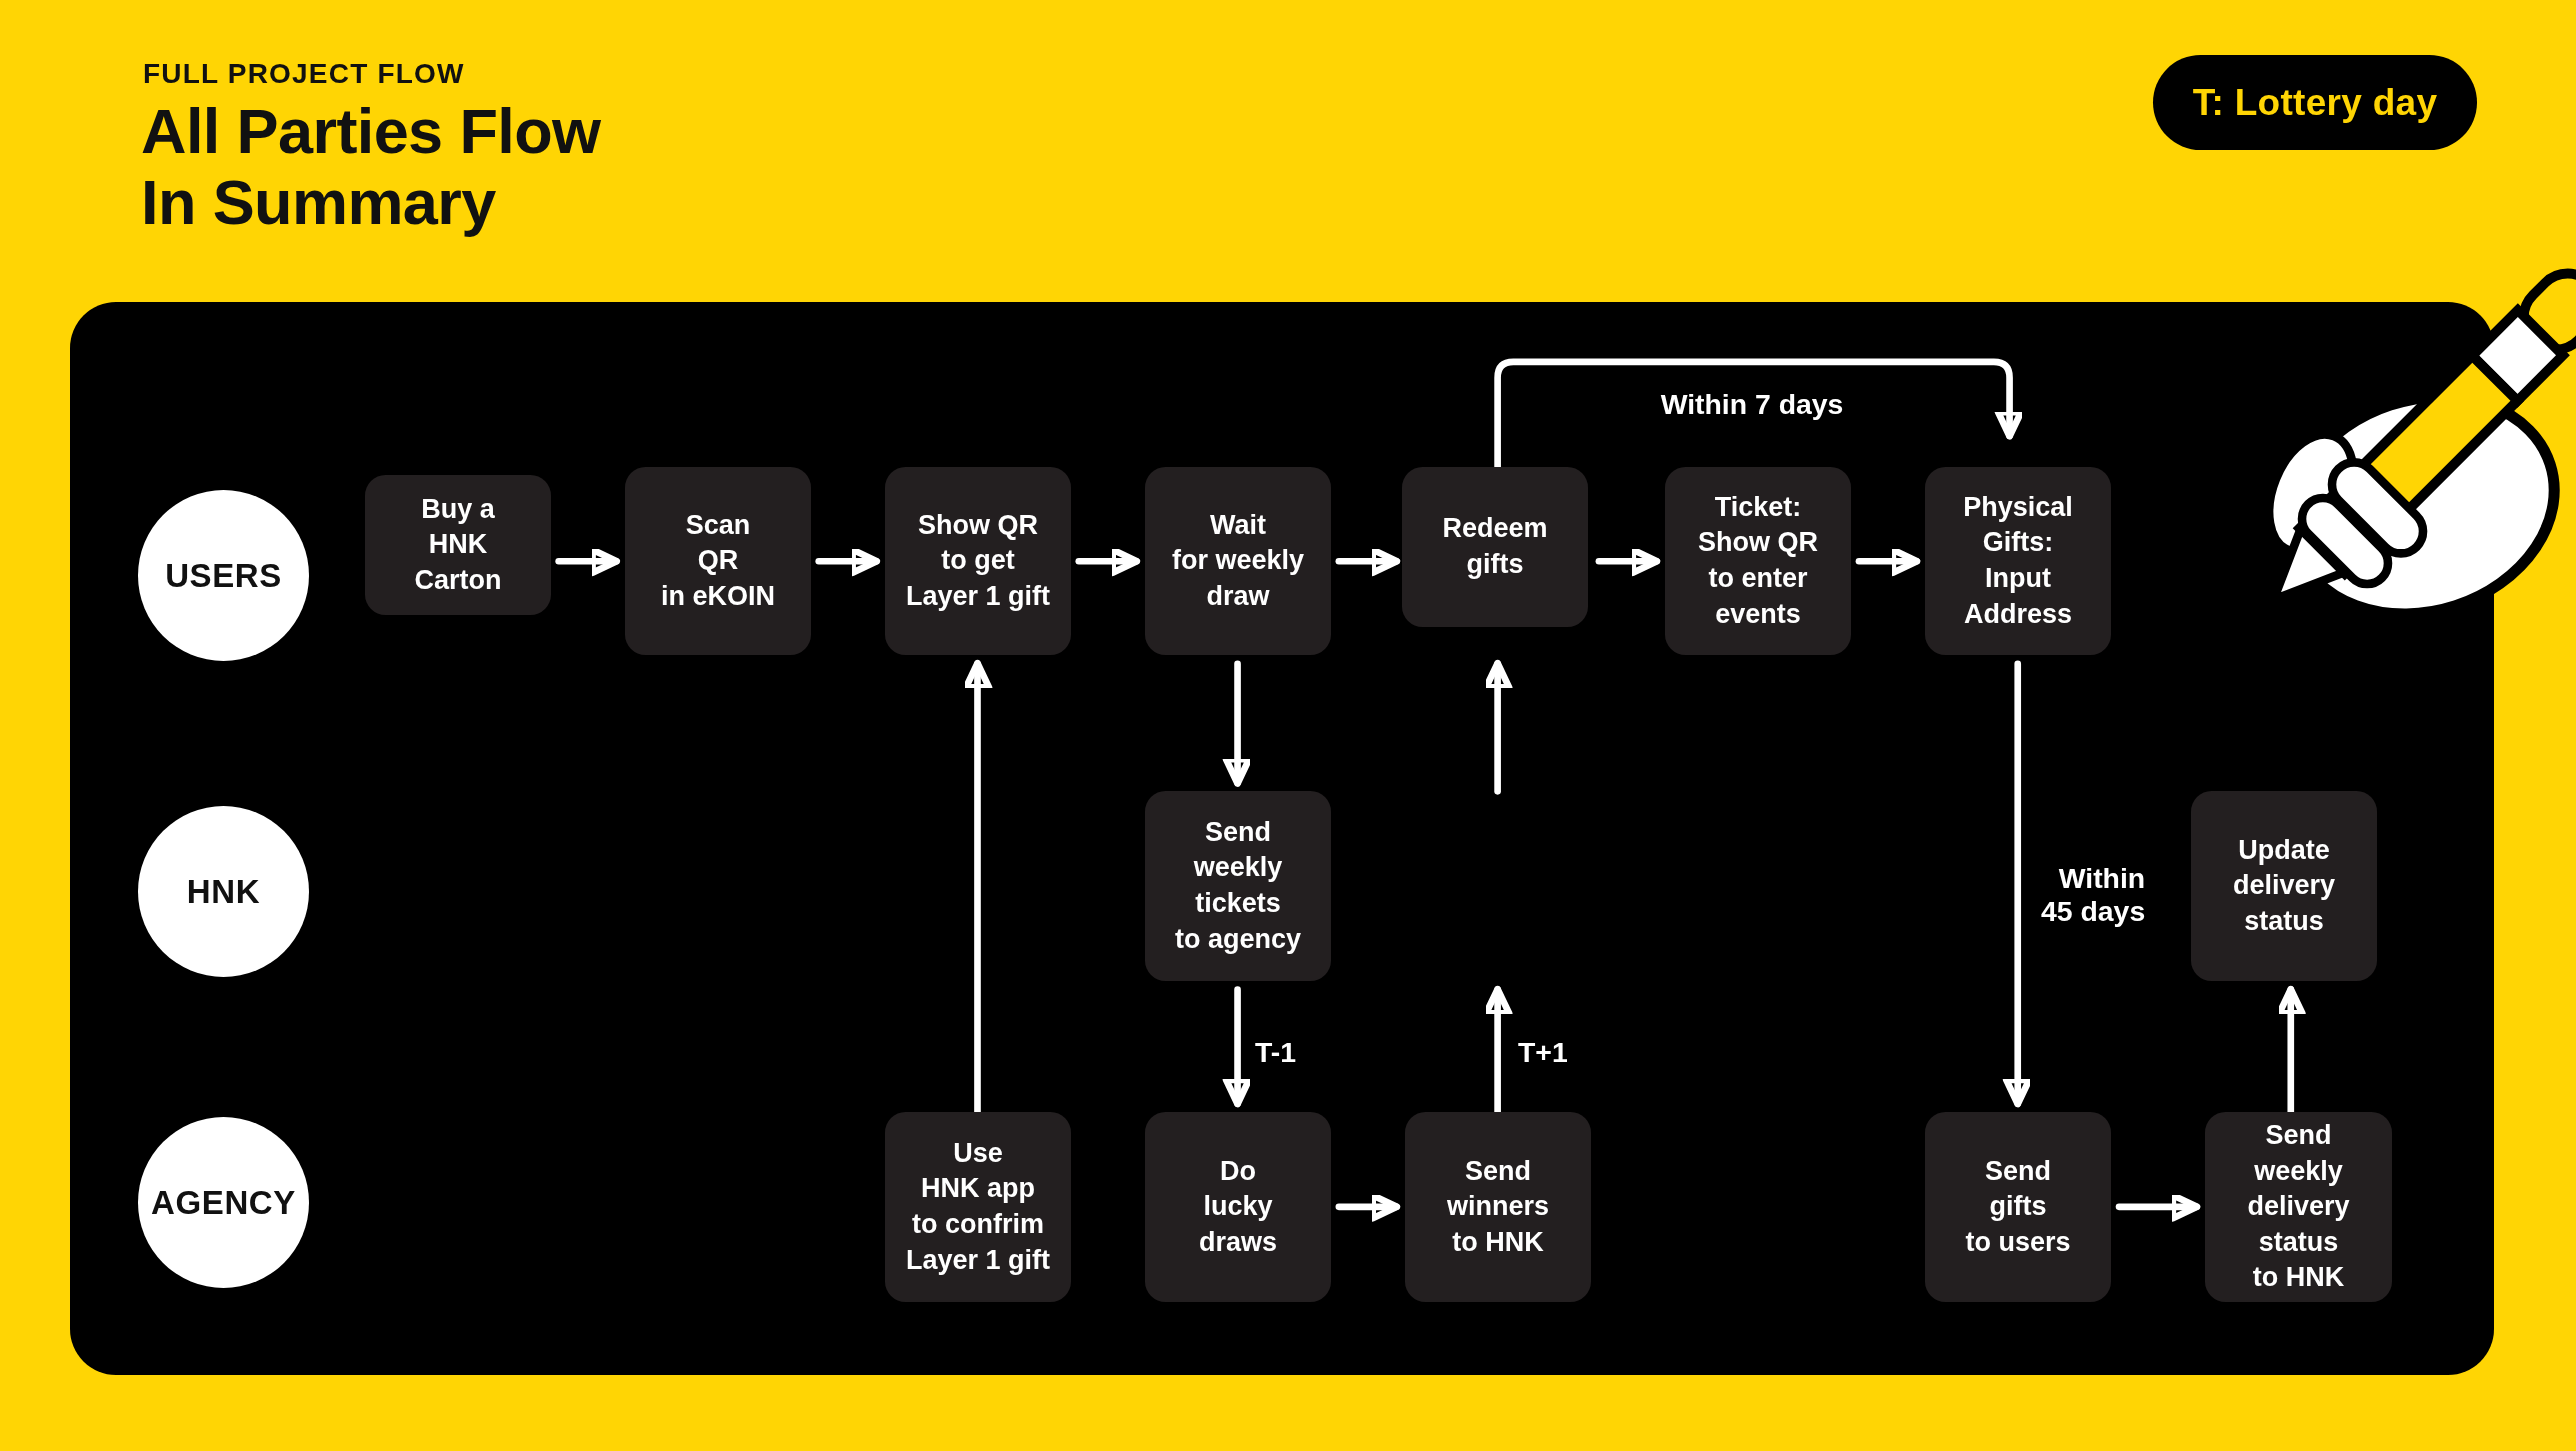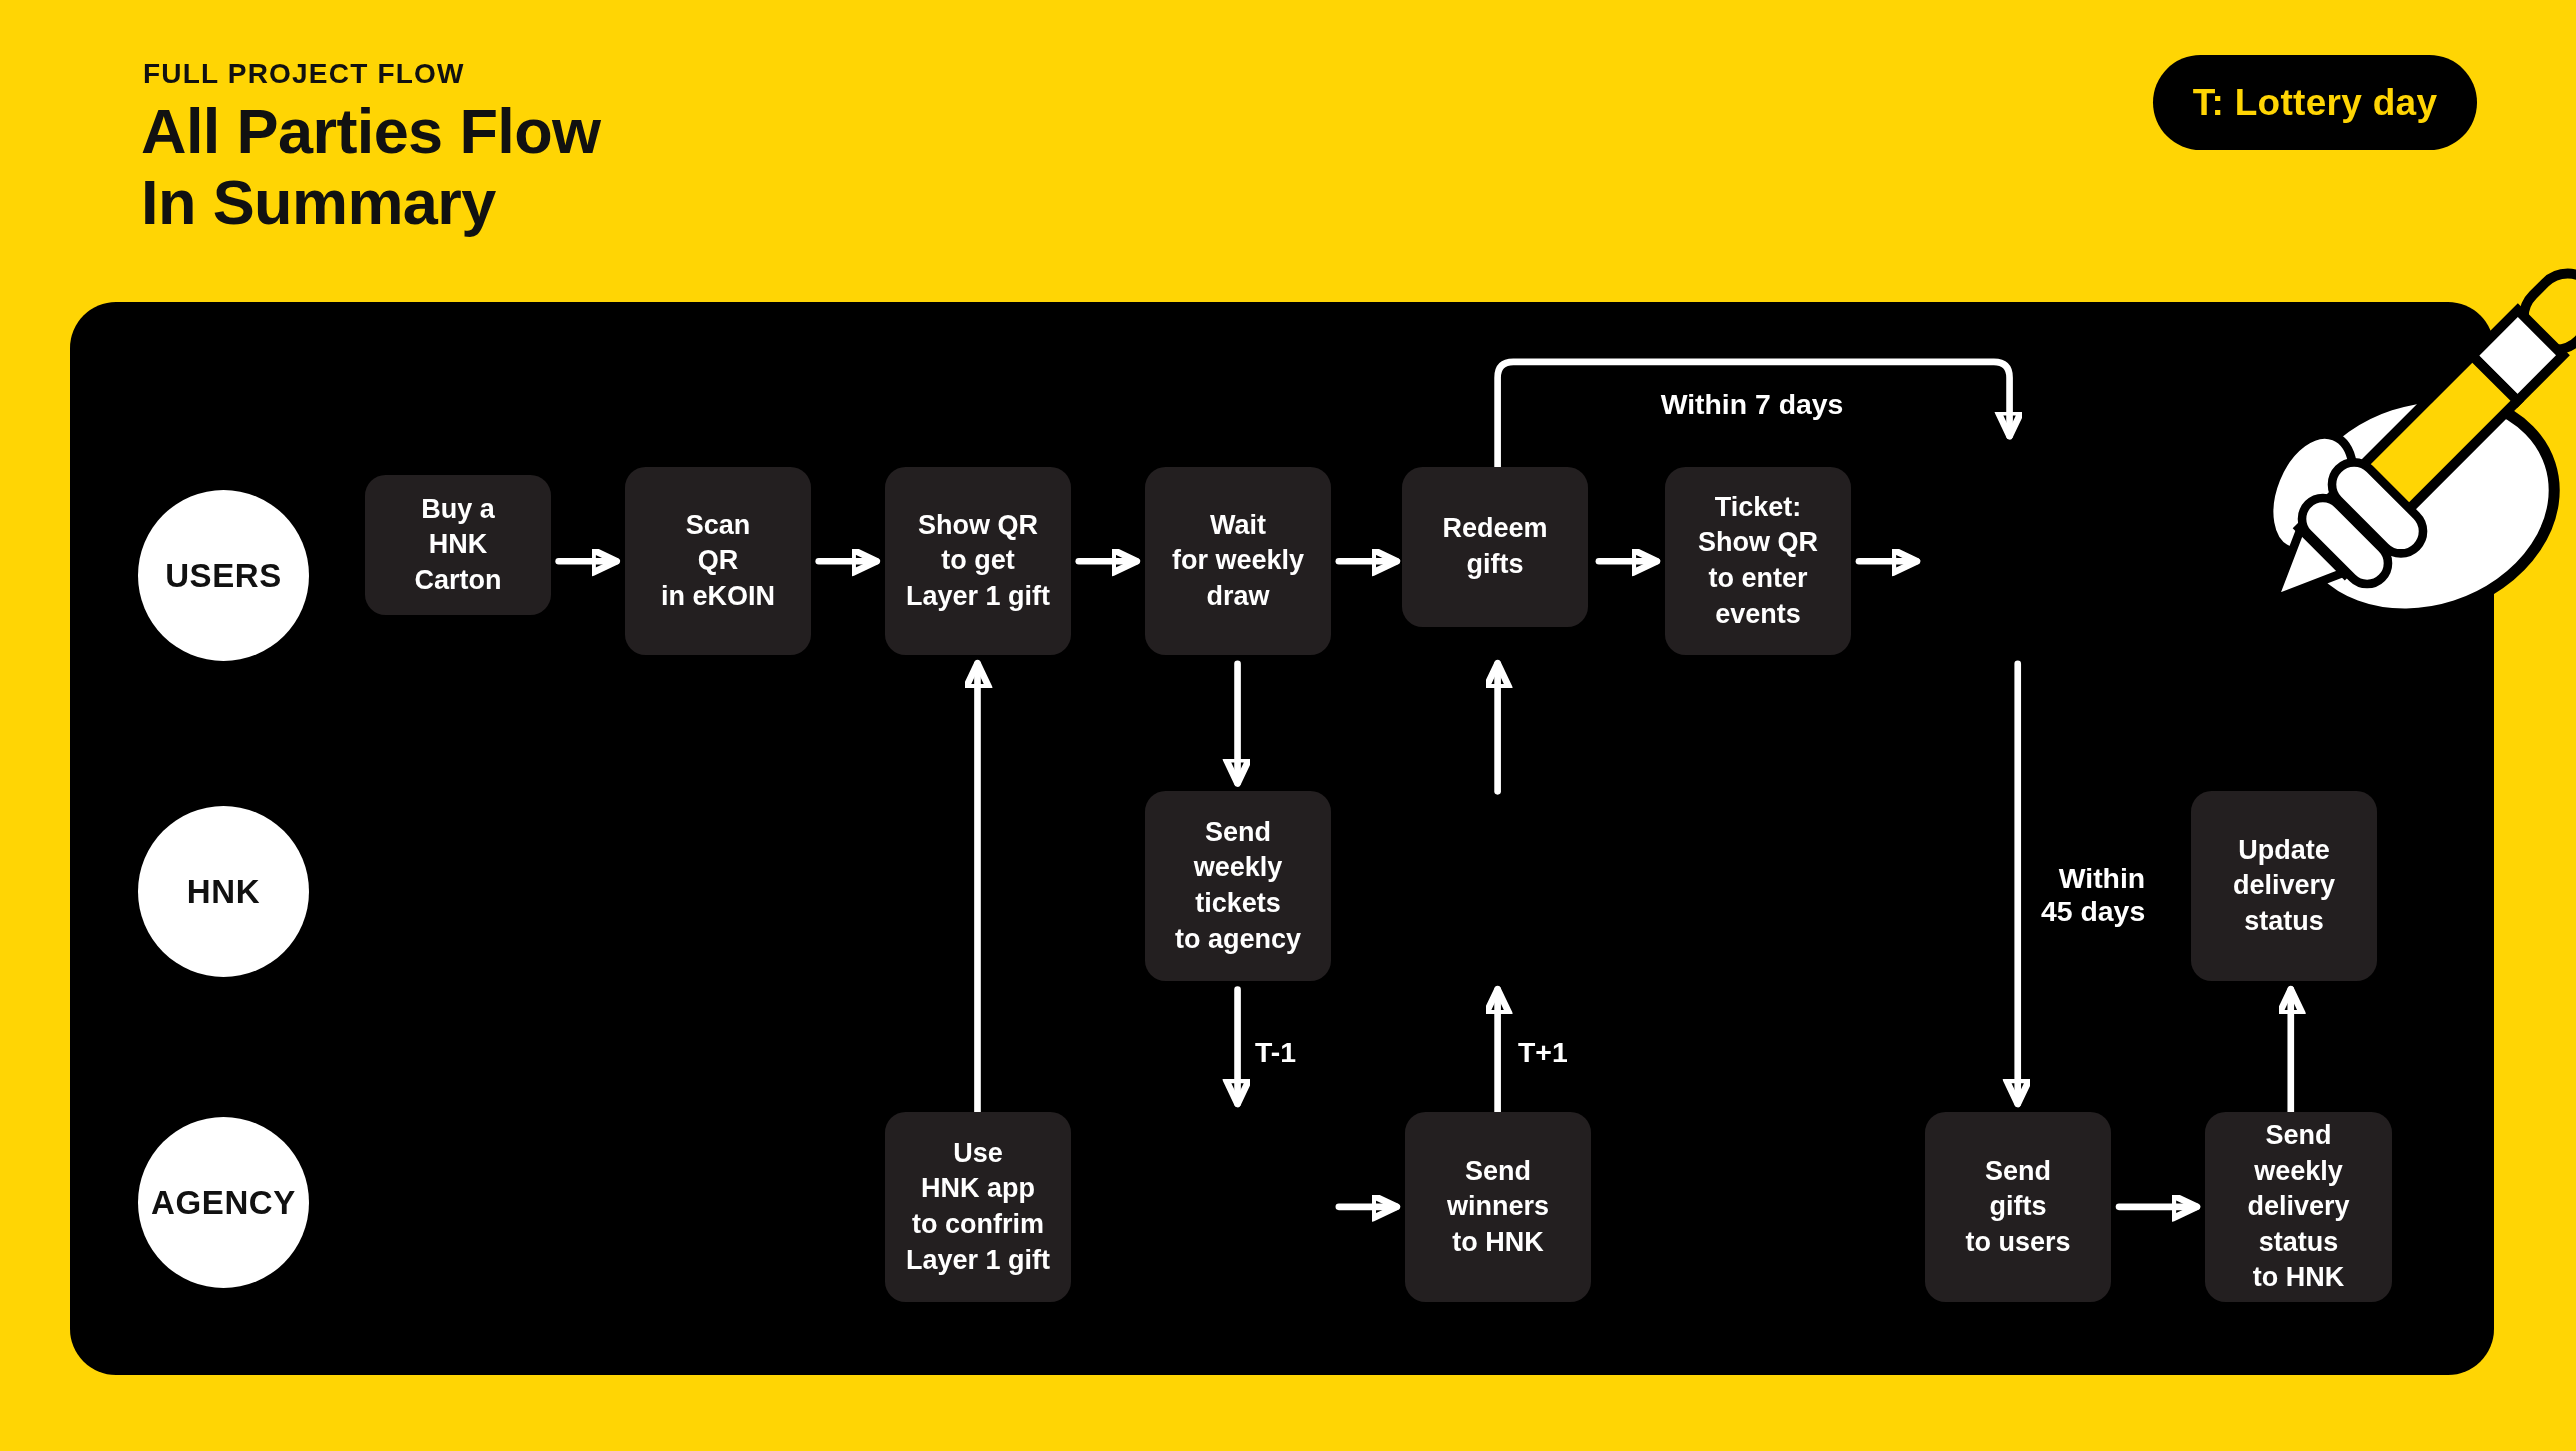--- a/index.html
+++ b/index.html
@@ -132,33 +132,40 @@
 Layer 1 gift</div>
     <div class="node" style="left:1075px;top:165px;height:188px">Wait
 for weekly
 draw</div>
     <div class="node" style="left:1332px;top:165px;height:160px">Redeem
 gifts</div>
     <div class="node" style="left:1595px;top:165px;height:188px">Ticket:
 Show QR
 to enter
 events</div>
+    <div class="node" style="left:1855px;top:165px;height:188px">Physical
+Gifts:
+Input
+Address</div>
 
     <div class="node" style="left:1075px;top:489px;height:190px">Send
 weekly
 tickets
 to agency</div>
     <div class="node" style="left:2121px;top:489px;height:190px">Update
 delivery
 status</div>
 
     <div class="node" style="left:815px;top:810px;height:190px">Use
 HNK app
 to confrim
 Layer 1 gift</div>
+    <div class="node" style="left:1075px;top:810px;height:190px">Do
+lucky
+draws</div>
     <div class="node" style="left:1335px;top:810px;height:190px">Send
 winners
 to HNK</div>
     <div class="node" style="left:1855px;top:810px;height:190px">Send
 gifts
 to users</div>
     <div class="node" style="left:2135px;top:810px;height:190px;width:187px">Send
 weekly
 delivery
 status

